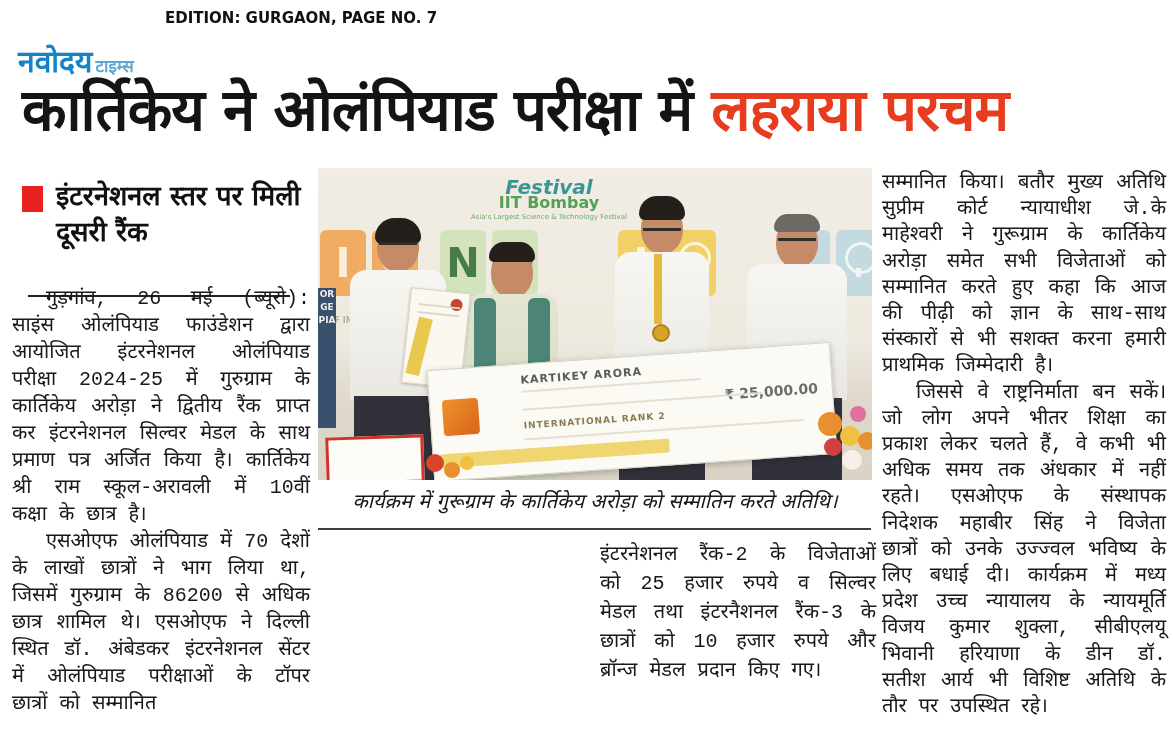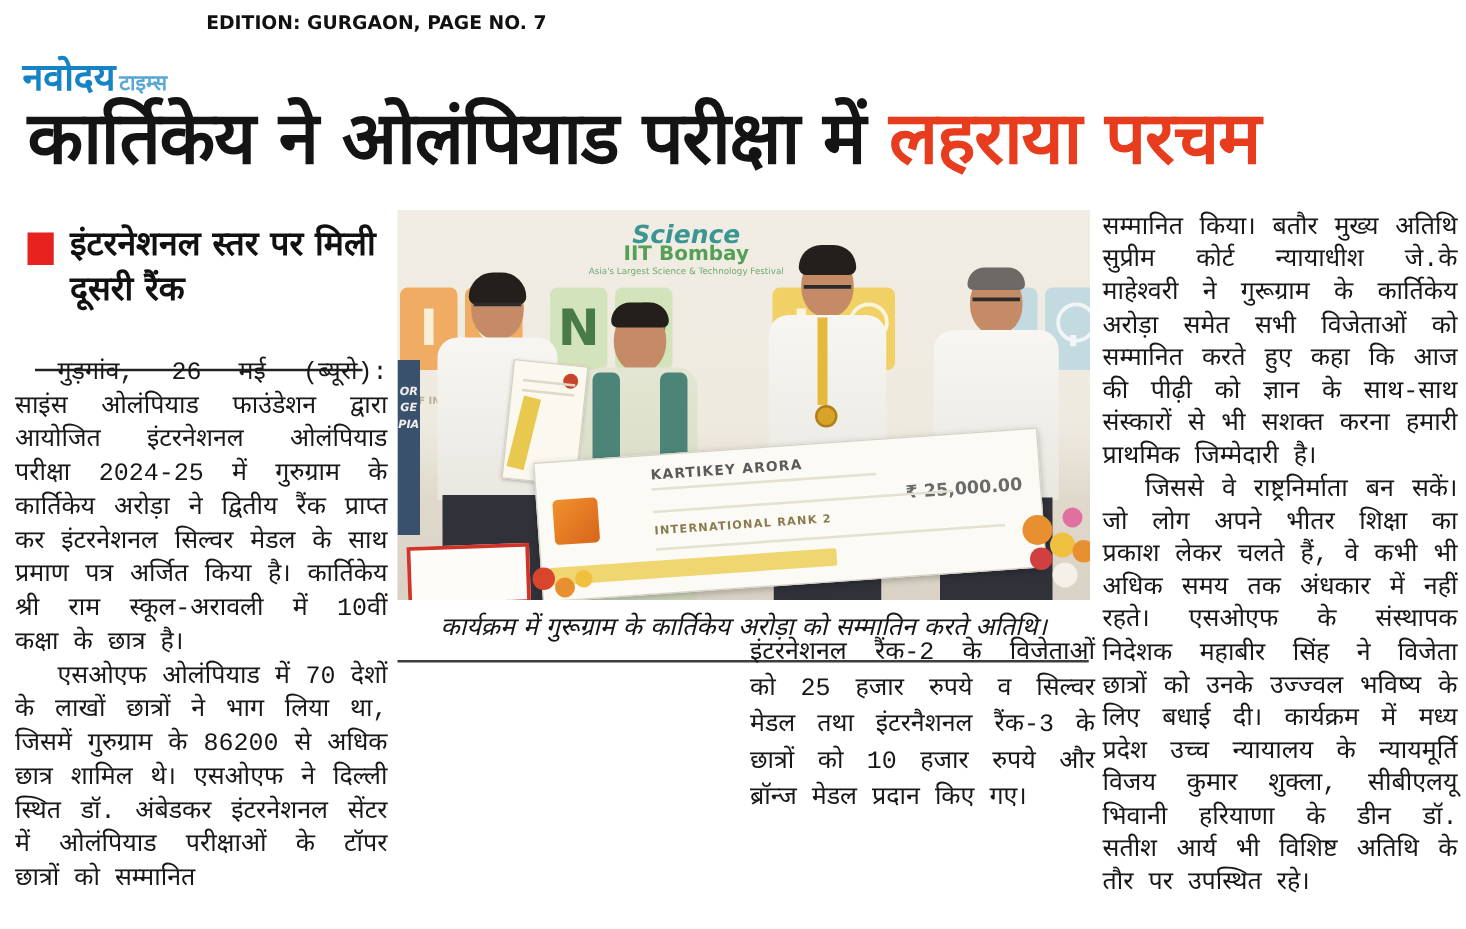--- a/index.html
+++ b/index.html
@@ -19,21 +19,21 @@
             letter-spacing:-1px;line-height:80px;white-space:nowrap;}
   .headline .hl-black{color:#141414;}
   .headline .hl-red{color:#e73c1e;}
 
   
   .col{position:absolute;text-align:justify;font-size:20px;line-height:27px;color:#181818;}
   .col p{margin:0;text-indent:34px;font-family:Liberation Mono, monospace;}
   .col p.noindent{text-indent:0;}
   .col-left{left:12px;top:285px;width:298px;}
   .col-mid-a{left:312px;top:536px;width:276px;line-height:29px;}
-  .col-mid-b{left:600px;top:508px;width:276px;line-height:29px;}
+  .col-mid-b{left:600px;top:540px;width:276px;line-height:29px;}
   .col-right{left:882px;top:170px;width:284px;line-height:26.2px;}
 
   
   .subhead{position:absolute;left:16px;top:178px;width:292px;}
   .red-square{position:absolute;left:6px;top:8px;width:21px;height:26px;background:#e8231f;}
   .subhead-text{margin-left:40px;font-size:27px;font-weight:800;line-height:36px;color:#111;}
   .subhead-rule{position:absolute;left:28px;top:295px;width:262px;height:2px;background:#222;}
 
   
   .photo{position:absolute;left:318px;top:168px;width:554px;height:312px;overflow:hidden;
@@ -50,21 +50,21 @@
   .bulb::after{content:"";position:absolute;left:8px;top:23px;width:5px;height:9px;background:currentColor;}
 
   .techfest{position:absolute;left:136px;top:12px;width:190px;text-align:center;line-height:15px;}
   .tf-name{font-size:20px;font-weight:800;font-style:italic;color:#1d8a8a;}
   .tf-org{font-size:16px;font-weight:700;color:#3c9444;}
   .tf-tag{font-size:7px;color:#57a05e;}
 
   .sof-small{position:absolute;left:4px;top:148px;font-size:8px;font-weight:700;color:#b0a894;}
 
   .side-banner{position:absolute;left:0;top:120px;width:18px;height:140px;background:#1d3a5f;
-               color:#f0f0f0;font-size:9px;font-weight:700;text-align:center;line-height:13px;padding-top:20px;box-sizing:border-box;font-style:italic;}
+               color:#f0f0f0;font-size:9px;font-weight:700;text-align:center;line-height:13px;padding-top:0;box-sizing:border-box;}
 
   
   .person{position:absolute;bottom:0;}
   .head{position:absolute;left:50%;transform:translateX(-50%);width:42px;height:50px;border-radius:48%;
         background:#c58b66;}
   .hair{position:absolute;left:50%;transform:translateX(-50%);width:46px;height:26px;
         border-radius:24px 24px 8px 8px;background:#241f1b;}
   .hair.gray{background:#6d6a66;}
   .glasses{position:absolute;left:50%;transform:translateX(-50%);width:38px;height:9px;
            border-top:3px solid #2c2c2c;}
@@ -151,21 +151,21 @@
         <span class="bulb"></span>
       </div>
     <div class="tile t-blue" style="left:466px">
         <span>I</span>
       </div>
     <div class="tile t-blue" style="left:518px">
         <span class="bulb"></span>
       </div>
 
     <div class="techfest">
-      <div class="tf-name">Science</div>
+      <div class="tf-name">Festival</div>
       <div class="tf-org">IIT Bombay</div>
       <div class="tf-tag">Asia's Largest Science &amp; Technology Festival</div>
     </div>
     <div class="sof-small">SOF IN</div>
 
     <div class="side-banner">
       <div>OR</div>
       <div>GE</div>
       <div>PIA</div>
     </div>

